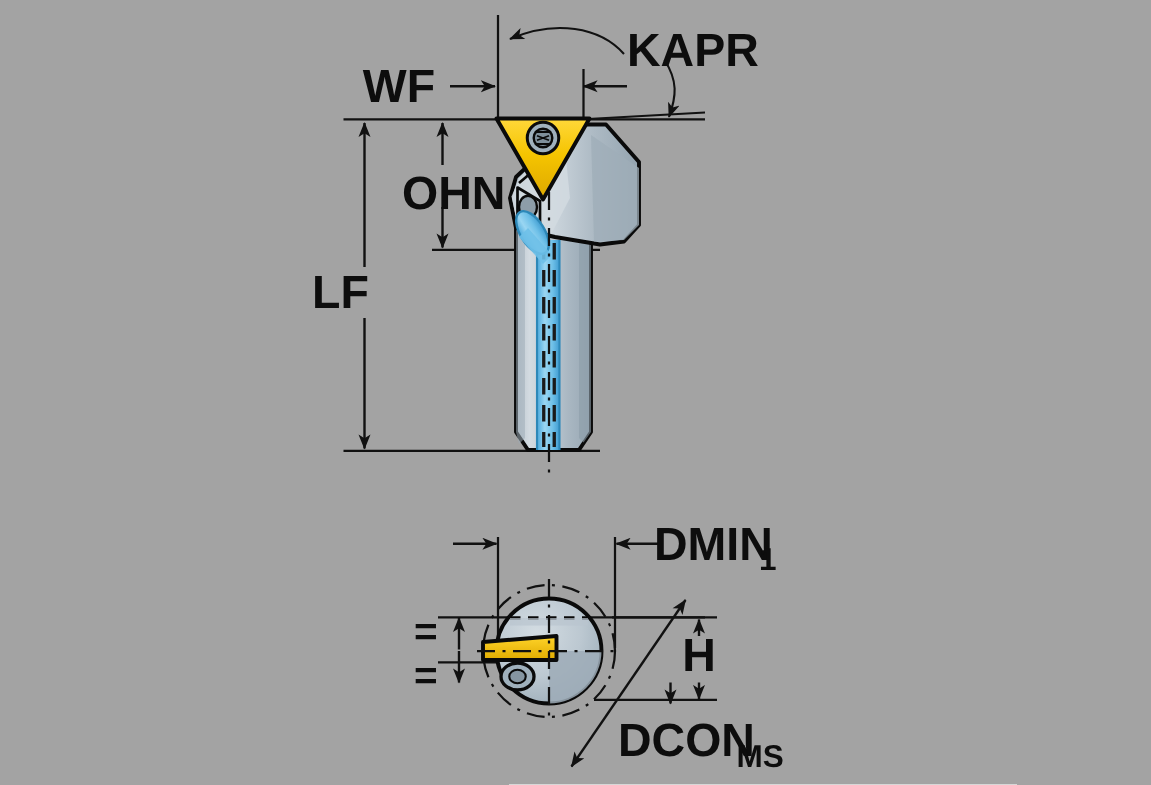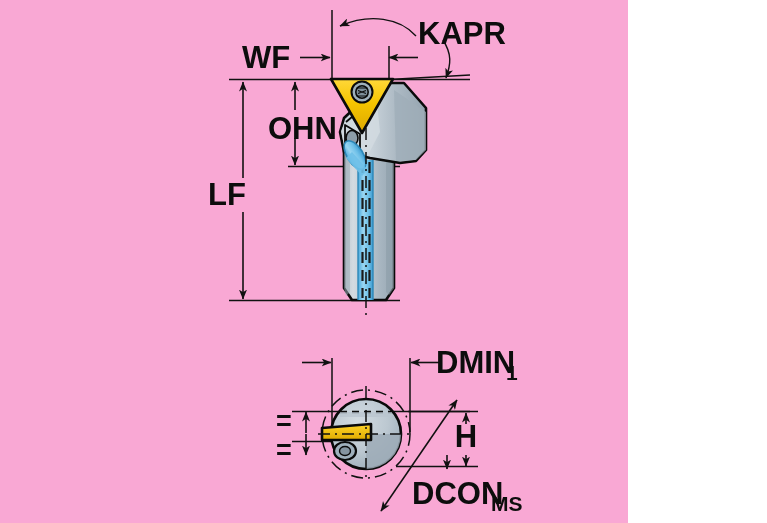--- a/index.html
+++ b/index.html
@@ -6,23 +6,23 @@
   html, body {
     margin: 0;
     padding: 0;
     background: #ffffff;
   }
   body {
     font-family: "Liberation Sans", sans-serif;
   }
   #drawing-root {
     position: relative;
-    width: 628px;
+    width: 767px;
     height: 523px;
-    background: #f9a8d4;
+    background: #a3a3a3;
     overflow: hidden;
   }
   #drawing-svg {
     display: block;
     width: 767px;
     height: 523px;
   }
   .dim-label {
     font-family: "Liberation Sans", sans-serif;
     font-weight: bold;

